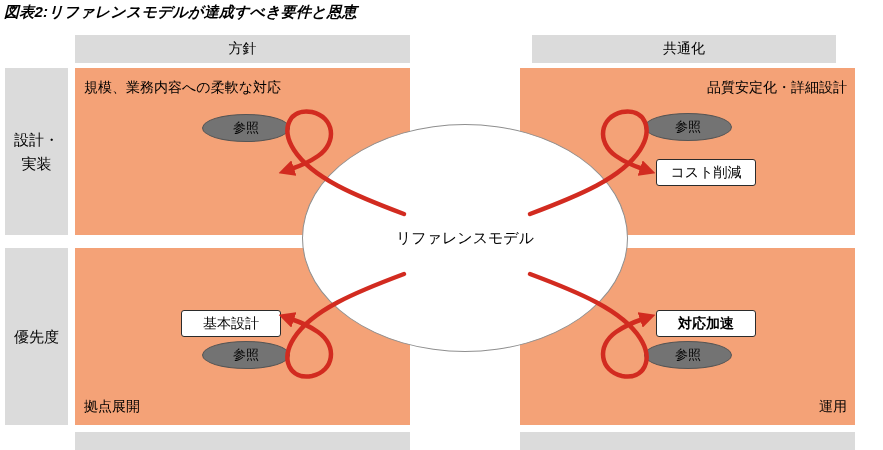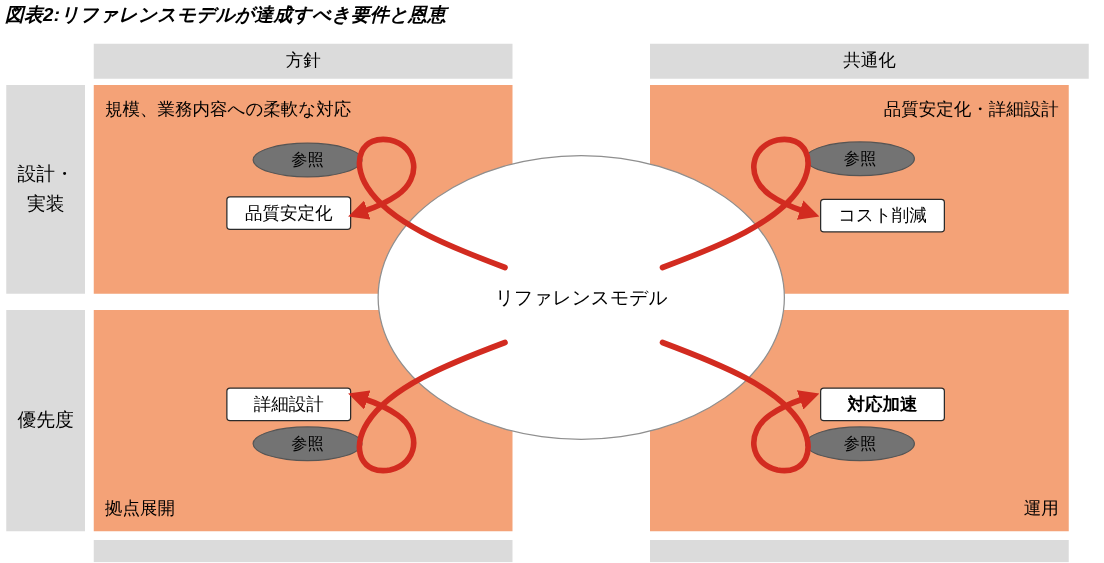--- a/index.html
+++ b/index.html
@@ -25,21 +25,21 @@
 
   .gray-bar {
     position: absolute;
     background: #dbdbdb;
     display: flex;
     align-items: center;
     justify-content: center;
     font-size: 14px;
   }
   .hdr-left  { left: 75px;  top: 35px; width: 335px; height: 28px; }
-  .hdr-right { left: 520px; top: 35px; width: 351px; height: 28px; }
+  .hdr-right { left: 532px; top: 35px; width: 304px; height: 28px; }
 
   .side-label {
     position: absolute;
     background: #dbdbdb;
     display: flex;
     align-items: center;
     justify-content: center;
     text-align: center;
     font-size: 15px;
     line-height: 1.55;
@@ -166,23 +166,22 @@
 
   <div class="center-ellipse">
     <span>リファレンスモデル</span>
   </div>
 
   <div class="ref-ellipse ref-tl">参照</div>
   <div class="ref-ellipse ref-tr">参照</div>
   <div class="ref-ellipse ref-bl">参照</div>
   <div class="ref-ellipse ref-br">参照</div>
 
-  <div class="benefit-box box-tl">品質安定化</div>
   <div class="benefit-box box-tr">コスト削減</div>
-  <div class="benefit-box box-bl">詳細設計</div>
+  <div class="benefit-box box-bl">基本設計</div>
   <div class="benefit-box box-br">対応加速</div>
 
   <svg class="arrow-layer" viewBox="0 0 883 450" xmlns="http://www.w3.org/2000/svg" aria-hidden="true">
     <defs>
       <marker id="ah" viewBox="0 0 8 8" refX="1.5" refY="4" markerWidth="3.6" markerHeight="3.6" orient="auto">
         <path d="M0,0 L8,4 L0,8 Z" fill="#d22b20"></path>
       </marker>
     </defs>
     <path class="arrow" marker-end="url(#ah)" d="M 404 214 C 356 196, 312 178, 294 150 C 280 128, 290 108, 312 112 C 334 117, 338 142, 318 156 C 308 163, 300 166, 291 169"></path>
     <path class="arrow" marker-end="url(#ah)" d="M 530 214 C 578 196, 622 178, 640 150 C 654 128, 644 108, 622 112 C 600 117, 596 142, 616 156 C 626 163, 634 166, 643 169"></path>

